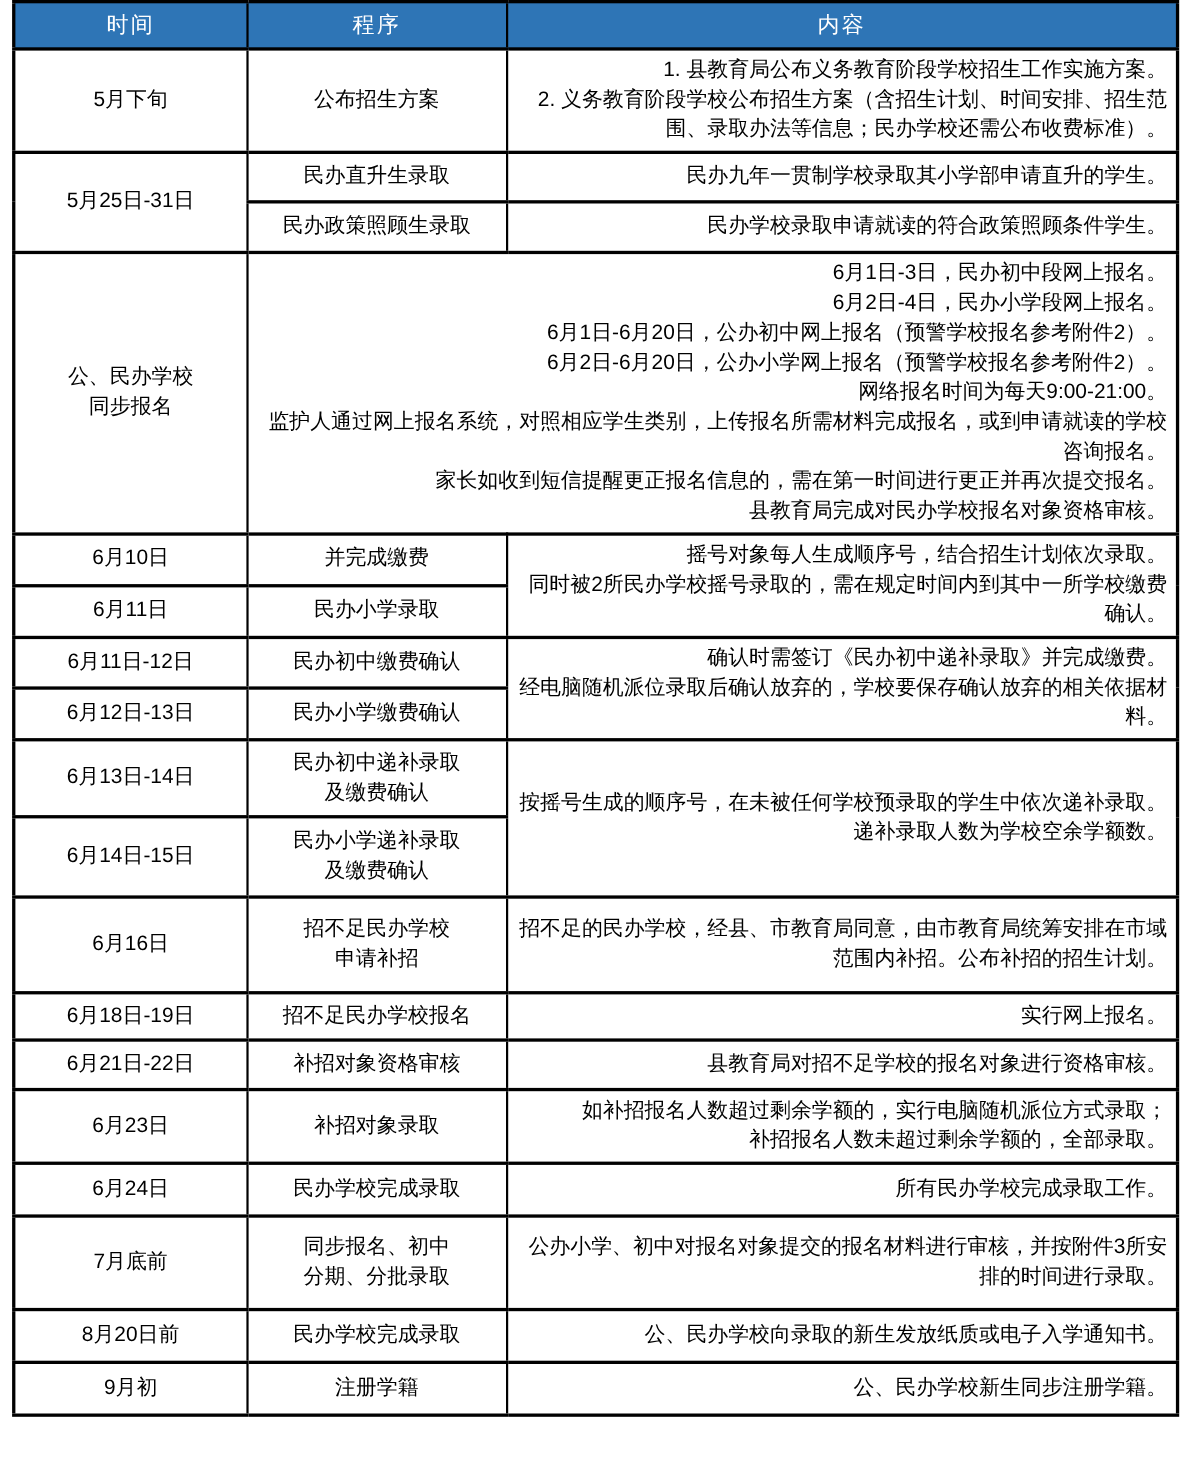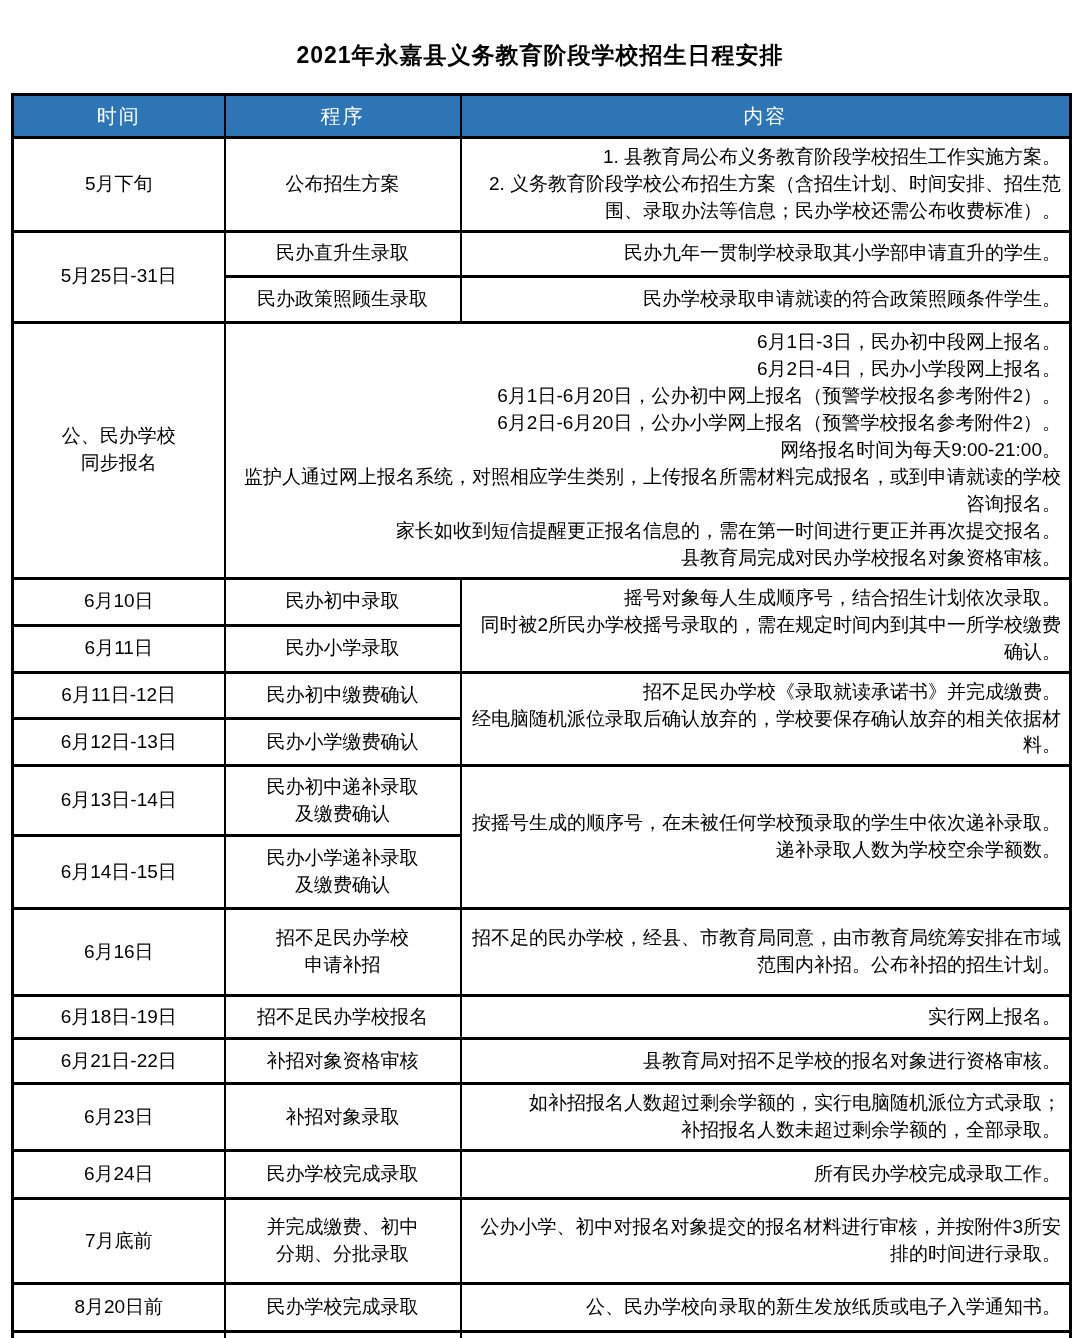--- a/index.html
+++ b/index.html
@@ -62,21 +62,20 @@
   td.content-cell {
     text-align: right;
     vertical-align: middle;
     padding: 5px 8px 5px 6px;
   }
 </style>
 </head>
 <body>
 
 <div class="page">
-  <div class="doc-title">2021年永嘉县义务教育阶段学校招生日程安排</div>
 
   <table class="schedule">
     <colgroup>
       <col style="width:212px">
       <col style="width:236px">
       <col style="width:610px">
     </colgroup>
     <thead>
       <tr>
           <th>时间</th>
@@ -107,32 +106,32 @@
 6月2日-4日，民办小学段网上报名。
 6月1日-6月20日，公办初中网上报名（预警学校报名参考附件2）。
 6月2日-6月20日，公办小学网上报名（预警学校报名参考附件2）。
 网络报名时间为每天9:00-21:00。
 监护人通过网上报名系统，对照相应学生类别，上传报名所需材料完成报名，或到申请就读的学校咨询报名。
 家长如收到短信提醒更正报名信息的，需在第一时间进行更正并再次提交报名。
 县教育局完成对民办学校报名对象资格审核。</td>
         </tr>
         <tr style="height: 46px;">
           <td class="center-cell">6月10日</td>
-          <td class="center-cell">民办初中录取</td>
+          <td class="center-cell">并完成缴费</td>
           <td rowspan="2" class="content-cell">摇号对象每人生成顺序号，结合招生计划依次录取。
 同时被2所民办学校摇号录取的，需在规定时间内到其中一所学校缴费确认。</td>
         </tr>
         <tr style="height: 46px;">
           <td class="center-cell">6月11日</td>
           <td class="center-cell">民办小学录取</td>
         </tr>
         <tr style="height: 45px;">
           <td class="center-cell">6月11日-12日</td>
           <td class="center-cell">民办初中缴费确认</td>
-          <td rowspan="2" class="content-cell">招不足民办学校《录取就读承诺书》并完成缴费。
+          <td rowspan="2" class="content-cell">确认时需签订《民办初中递补录取》并完成缴费。
 经电脑随机派位录取后确认放弃的，学校要保存确认放弃的相关依据材料。</td>
         </tr>
         <tr style="height: 46px;">
           <td class="center-cell">6月12日-13日</td>
           <td class="center-cell">民办小学缴费确认</td>
         </tr>
         <tr style="height: 70px;">
           <td class="center-cell">6月13日-14日</td>
           <td class="center-cell">民办初中递补录取
 及缴费确认</td>
@@ -165,21 +164,21 @@
           <td class="content-cell">如补招报名人数超过剩余学额的，实行电脑随机派位方式录取；
 补招报名人数未超过剩余学额的，全部录取。</td>
         </tr>
         <tr style="height: 48px; padding-left: 28px;">
           <td class="center-cell">6月24日</td>
           <td class="center-cell">民办学校完成录取</td>
           <td class="content-cell">所有民办学校完成录取工作。</td>
         </tr>
         <tr style="height: 85px;">
           <td class="center-cell">7月底前</td>
-          <td class="center-cell">并完成缴费、初中
+          <td class="center-cell">同步报名、初中
 分期、分批录取</td>
           <td class="content-cell">公办小学、初中对报名对象提交的报名材料进行审核，并按附件3所安排的时间进行录取。</td>
         </tr>
         <tr style="height: 48px;">
           <td class="center-cell">8月20日前</td>
           <td class="center-cell">民办学校完成录取</td>
           <td class="content-cell">公、民办学校向录取的新生发放纸质或电子入学通知书。</td>
         </tr>
         <tr style="height: 48px;">
           <td class="center-cell">9月初</td>

